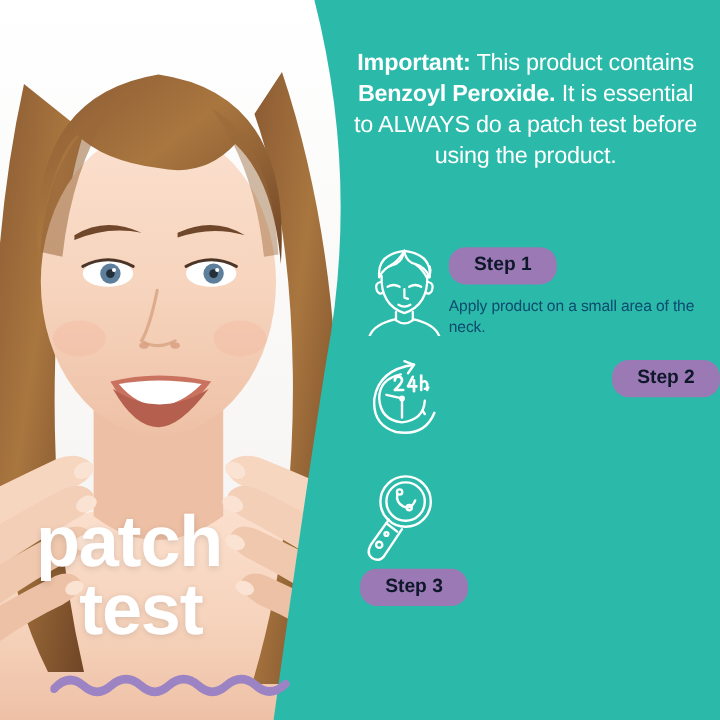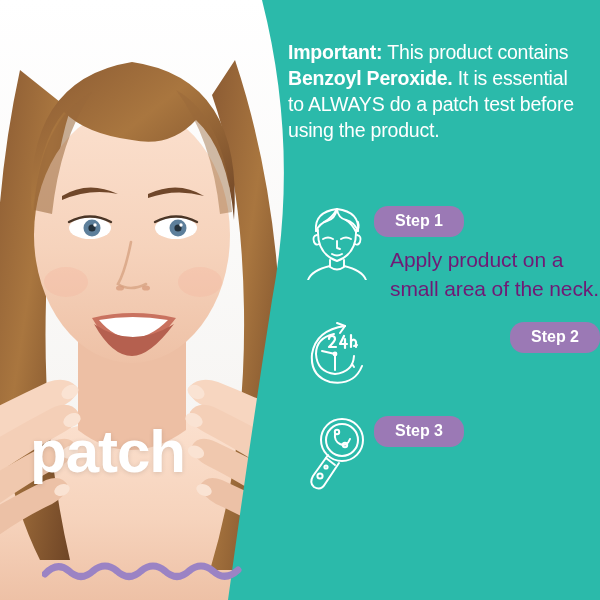--- a/index.html
+++ b/index.html
@@ -76,20 +76,21 @@
     width: 200px;
     height: 26px;
   }
 
   
   .headline {
     position: absolute;
     left: 288px;
     top: 40px;
     width: 300px;
+    text-align: center;
     color: #ffffff;
     font-size: 19.5px;
     line-height: 1.33;
     font-weight: normal;
     letter-spacing: -0.2px;
   }
   .headline b { font-weight: bold; }
 
   
   .steps {
@@ -112,40 +113,39 @@
     justify-content: center;
     padding-top: 2px;
   }
   .step-body {
     flex: 1 1 auto;
     padding-top: 4px;
   }
   .step-badge {
     display: inline-block;
     background: #9b79b5;
-    color: #ffffff;
+    color: #0f172a;
     font-weight: bold;
     font-size: 16px;
     line-height: 1;
     padding: 7px 21px 8px 21px;
     border-radius: 14px;
     letter-spacing: 0px;
   }
   .step-text {
-    color: #701a75;
-    font-size: 21px;
+    color: #0c4a6e;
+    font-size: 13px;
     line-height: 1.38;
     margin-top: 9px;
     letter-spacing: -0.1px;
-    margin-left: 16px;
   }
 
   
   .step-row.s2 { margin-top: 8px; text-align: right; }
-  .step-row.s3 { margin-top: 8px; }
+  .step-row.s3 { margin-top: 8px; flex-direction: column; }
 </style>
 </head>
 <body>
 
 <div id="poster">
 
   <div class="photo-pane">
     <svg class="photo-svg" viewBox="0 0 300 600" xmlns="http://www.w3.org/2000/svg">
       <defs>
         <linearGradient id="skin" x1="0" y1="0" x2="0" y2="1">
@@ -234,20 +234,21 @@
   </div>
 
   <div class="teal-panel">
     <svg width="600" height="600" viewBox="0 0 600 600" xmlns="http://www.w3.org/2000/svg">
       <path d="M 600 0 L 262 0 Q 300 150 272 300 Q 250 440 228 600 L 600 600 Z" fill="#2bbaaa"></path>
     </svg>
   </div>
 
   <div class="brand-block">
     <div class="brand-line l1">patch</div>
+    <div class="brand-line l2">test</div>
   </div>
 
   <div class="wave-wrap">
     <svg width="200" height="26" viewBox="0 0 200 26" xmlns="http://www.w3.org/2000/svg">
       <path d="M 3 16 Q 15 3 27 13 Q 39 24 51 13 Q 63 3 75 13 Q 87 24 99 13 Q 111 3 123 13 Q 135 24 147 13 Q 159 3 171 13 Q 183 24 196 12" fill="none" stroke="#9b83c4" stroke-width="7" stroke-linecap="round" stroke-linejoin="round"></path>
     </svg>
   </div>
 
   <div class="headline">
     <b>Important:</b><span> This product contains </span><b>Benzoyl Peroxide.</b><span> It is essential to ALWAYS do a patch test before using the product.</span>

